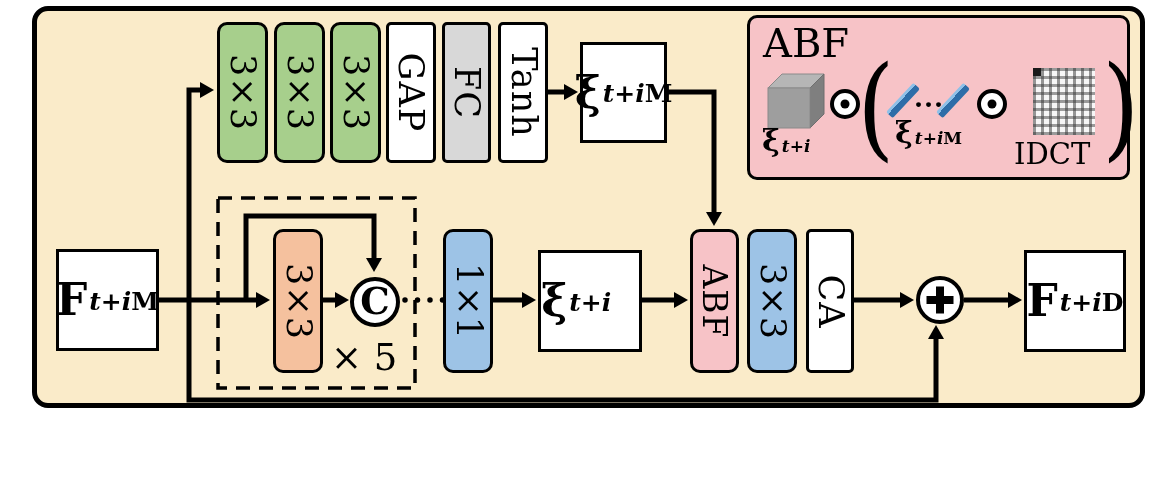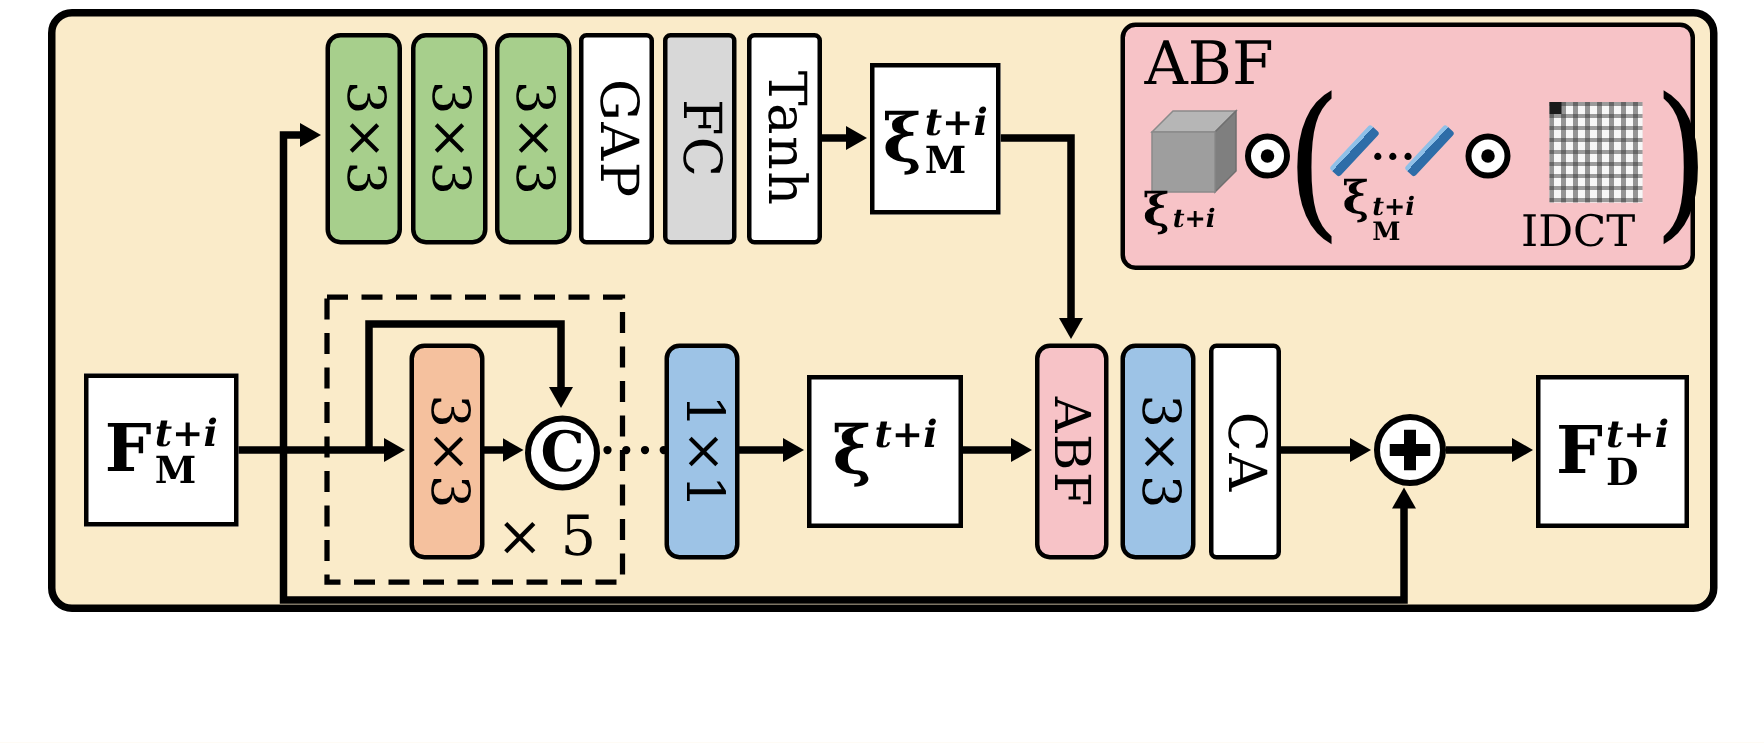--- a/index.html
+++ b/index.html
@@ -20,21 +20,21 @@
   .blk .vlabel{
     transform:rotate(90deg);font-size:35px;white-space:nowrap;letter-spacing:1px;line-height:1;
   }
   .sq{border-radius:5px;}
   
   .node{
     position:absolute;z-index:3;background:#fff;border:3px solid #000;
     display:flex;align-items:center;justify-content:center;box-sizing:border-box;
   }
   .mbase{font-size:44px;font-weight:bold;line-height:1;}
-  .mstack{display:inline-flex;flex-direction:column;align-items:flex-start;font-size:25px;line-height:1.0;margin-left:2px;transform:translateY(1px);}
+  .mstack{display:inline-flex;flex-direction:row;align-items:flex-start;font-size:25px;line-height:1.0;margin-left:2px;transform:translateY(1px);}
   .msup{font-style:italic;font-weight:bold;}
   .msub{font-style:normal;font-weight:bold;}
   .suponly .mstack .msub{visibility:hidden;}
   
   .circ{
     position:absolute;z-index:4;background:#fff;border:4.5px solid #000;border-radius:50%;
     display:flex;align-items:center;justify-content:center;box-sizing:border-box;
   }
   .concat-c{font-size:37px;font-weight:bold;line-height:1;transform:translateY(-1px);}
   .plus{position:relative;width:100%;height:100%;}

